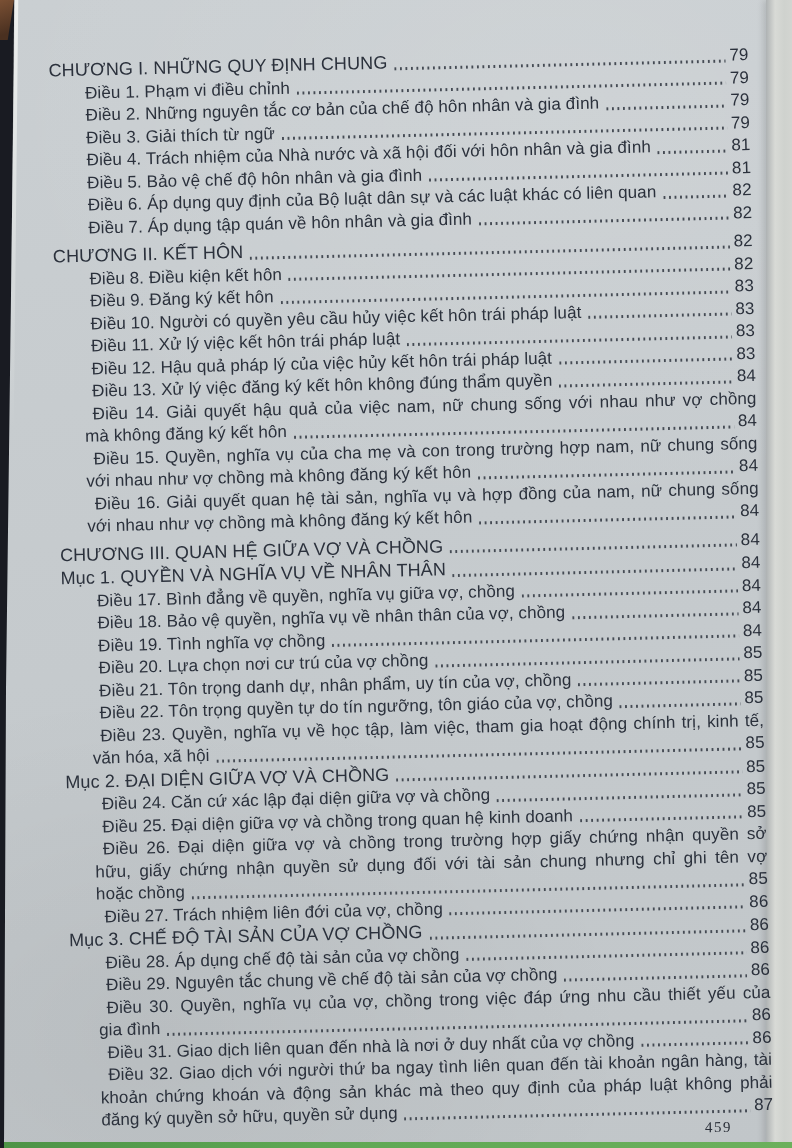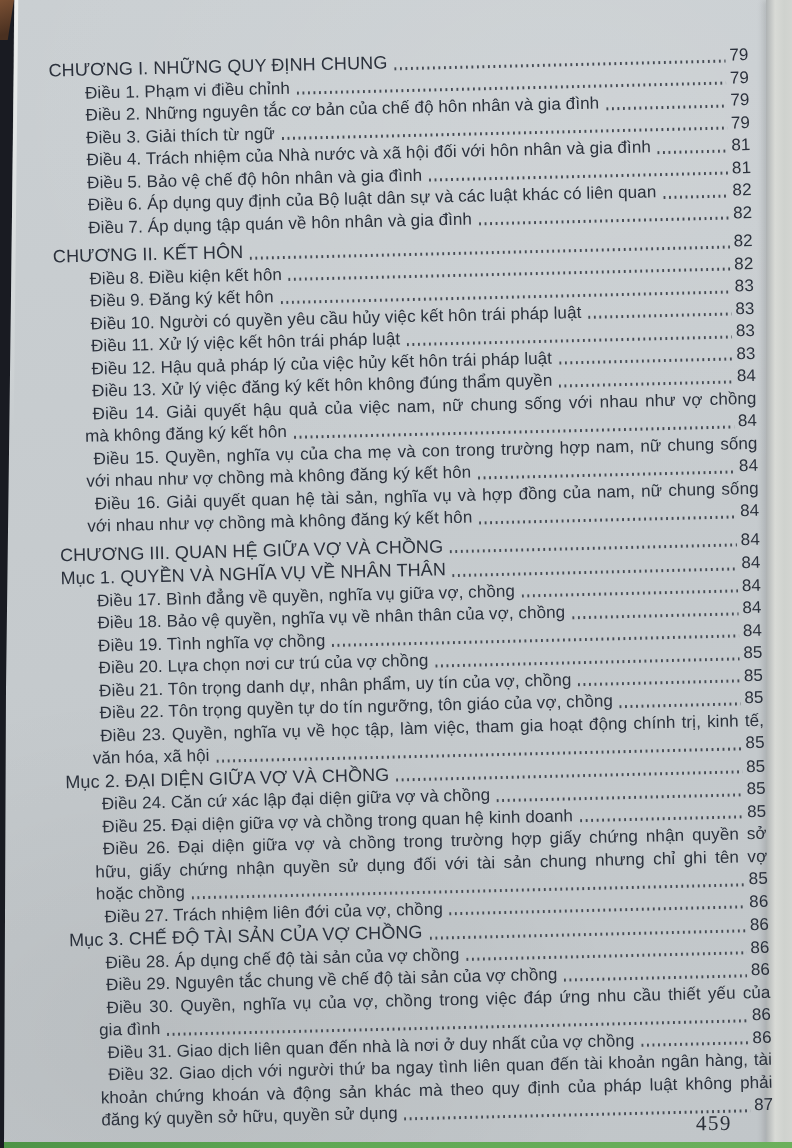--- a/index.html
+++ b/index.html
@@ -41,21 +41,21 @@
   .fill-line{text-align:justify;text-align-last:justify;}
   .last-line{display:flex;align-items:baseline;}
   .last-line .txt{white-space:nowrap;}
   .dots{flex:1 1 auto;height:5px;align-self:flex-end;margin:0 4px 4px 5px;
     background-image:radial-gradient(circle,var(--dots,#454b54) 1.15px,rgba(0,0,0,0) 1.3px);
     background-size:5.5px 5px;background-position:left bottom;background-repeat:repeat-x;}
   .pg{white-space:nowrap;font-size:17px;}
   .pad-a{padding-left:36px;}   
   .pad-c{padding-left:28px;}   
   .folio{position:absolute;right:60px;bottom:12px;
-    font-family:"Liberation Serif","DejaVu Serif",serif;font-size:21px;
+    font-family:"Liberation Serif","DejaVu Serif",serif;font-size:15px;
     letter-spacing:1.5px;color:#2a2f38;transform:rotate(-.6deg);}
 </style>
 </head>
 <body>
 
 <div class="stage" style="--paper: #c6cbce; --ink: #2b313c; --dots: #454b54; --edge-dark: #191b22; --edge-green: #5fa854;">
   <div class="paper"></div>
   <div class="edge-left"></div>
   <div class="edge-corner"></div>
   <div class="edge-sliver"></div>

